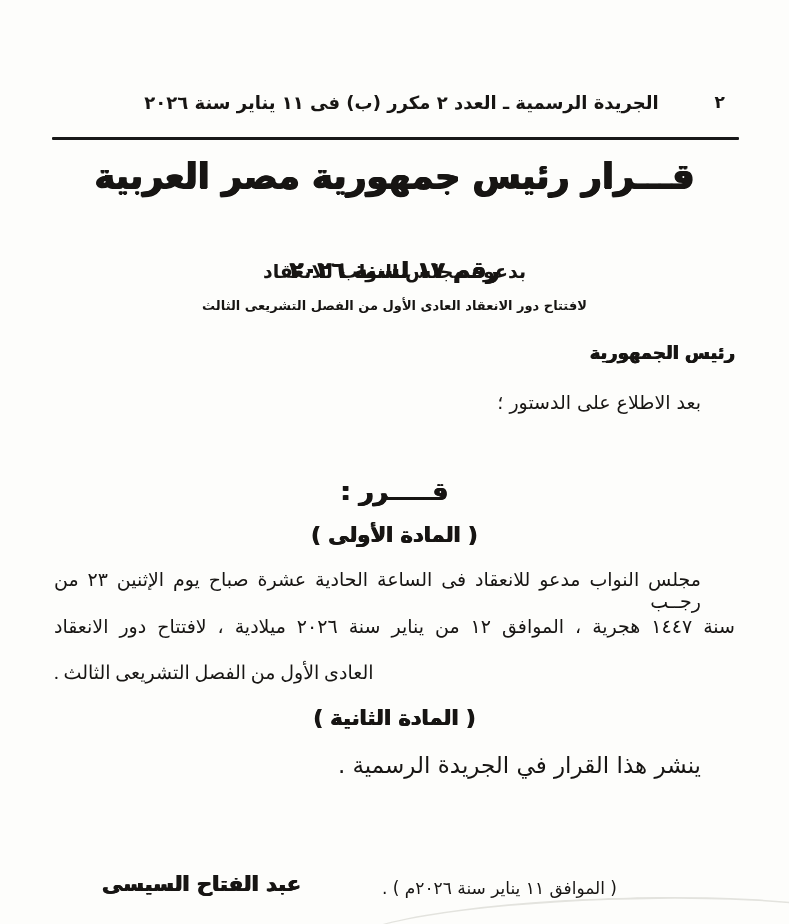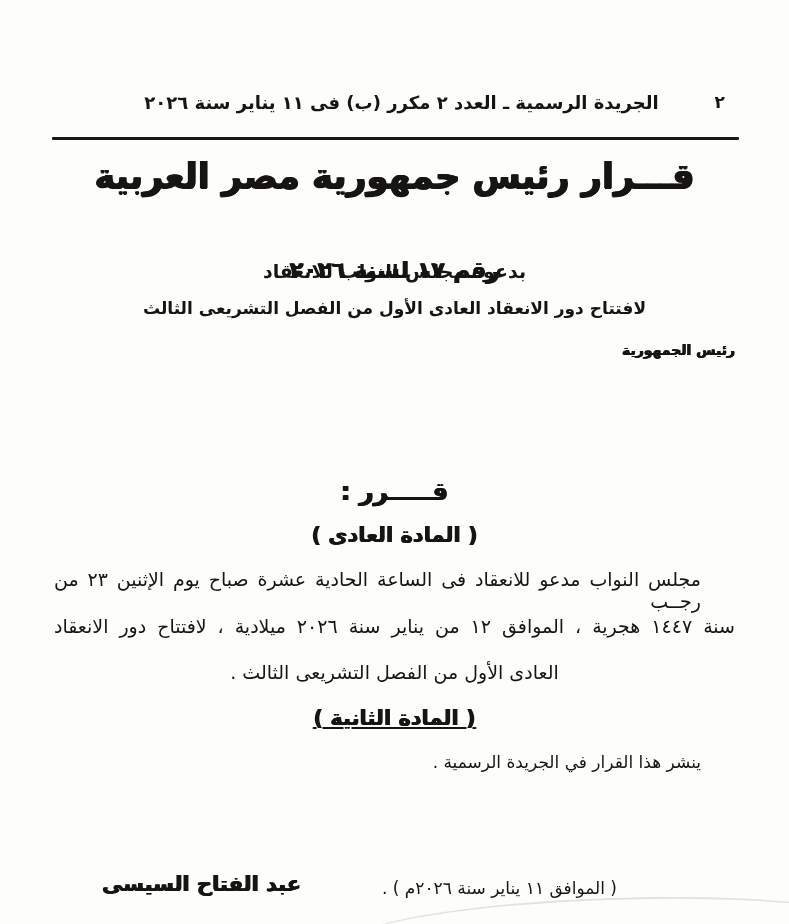--- a/index.html
+++ b/index.html
@@ -34,43 +34,43 @@
     top:156px;font-size:35px;font-weight:bold;
     text-shadow:0.8px 0 0 currentColor,-0.8px 0 0 currentColor,0 0.5px 0 currentColor;
     letter-spacing:0;
   }
   .decree-number{
     top:216px;font-size:23px;font-weight:bold;
     text-shadow:0.5px 0 0 currentColor,-0.5px 0 0 currentColor;
     margin-top:41px;
   }
   .subject1{top:260px;font-size:19px;font-weight:bold;}
-  .subject2{top:298px;font-size:17px;font-weight:bold;}
+  .subject2{top:298px;font-size:13px;font-weight:bold;}
   .authority{
-    top:342px;font-size:14px;font-weight:bold;
+    top:342px;font-size:18px;font-weight:bold;
     text-shadow:0.5px 0 0 currentColor,-0.5px 0 0 currentColor;
   }
   .pre1{top:391px;font-size:19px;padding-right:34px;}
   .pre2{top:434px;font-size:19px;padding-right:34px;}
   .decided{
     top:477px;font-size:25px;font-weight:bold;
     text-shadow:0.6px 0 0 currentColor,-0.6px 0 0 currentColor;
   }
   .article-heading{
     font-size:21px;font-weight:bold;
     text-shadow:0.5px 0 0 currentColor,-0.5px 0 0 currentColor;
   }
   .art1-h{top:523px;}
-  .art2-h{top:706px;text-decoration:underline;}
+  .art2-h{top:706px;}
   .body-line{font-size:19px;}
   .jline{text-align:justify;text-align-last:justify;}
   .b1{top:568px;padding-right:34px;}
   .b2{top:615px;}
-  .b3{top:661px;text-align:center;}
-  .a2body{top:752px;padding-right:34px;font-size:17px;}
+  .b3{top:661px;text-align:left;font-family:Liberation Serif, serif;}
+  .a2body{top:752px;padding-right:34px;font-size:23px;}
   .iss1{top:799px;font-size:17px;padding-right:38px;}
   .iss2{top:831px;font-size:17px;padding-right:118px;margin-top:47px;}
   .signature{
     top:872px;font-size:21px;font-weight:bold;text-align:left;
     text-shadow:0.6px 0 0 currentColor,-0.6px 0 0 currentColor;
     margin-left:48px;
   }
   
   .scan-arc{
     position:absolute;bottom:-46px;right:-80px;
@@ -94,25 +94,26 @@
   <div class="abs center decree-title">قـــرار رئيس جمهورية مصر العربية</div>
 
   <div class="abs center decree-number">رقم ١٧ لسنة ٢٠٢٦</div>
 
   <div class="abs center subject1">بدعوة مجلس النواب للانعقاد</div>
 
   <div class="abs center subject2">لافتتاح دور الانعقاد العادى الأول من الفصل التشريعى الثالث</div>
 
   <div class="abs right authority">رئيس الجمهورية</div>
 
+  <div class="abs right pre1">بعد الاطلاع على الدستور ؛</div>
 
 
   <div class="abs center decided">قـــــرر :</div>
 
-  <div class="abs center article-heading art1-h">( المادة العادى )</div>
+  <div class="abs center article-heading art1-h">( المادة الأولى )</div>
 
   <div class="abs body-line jline b1">مجلس النواب مدعو للانعقاد فى الساعة الحادية عشرة صباح يوم الإثنين ٢٣ من رجــب</div>
   <div class="abs body-line jline b2">سنة ١٤٤٧ هجرية ، الموافق ١٢ من يناير سنة ٢٠٢٦ ميلادية ، لافتتاح دور الانعقاد</div>
   <div class="abs body-line b3">العادى الأول من الفصل التشريعى الثالث .</div>
 
   <div class="abs center article-heading art2-h">( المادة الثانية )</div>
 
   <div class="abs right a2body">ينشر هذا القرار في الجريدة الرسمية .</div>
 
 

